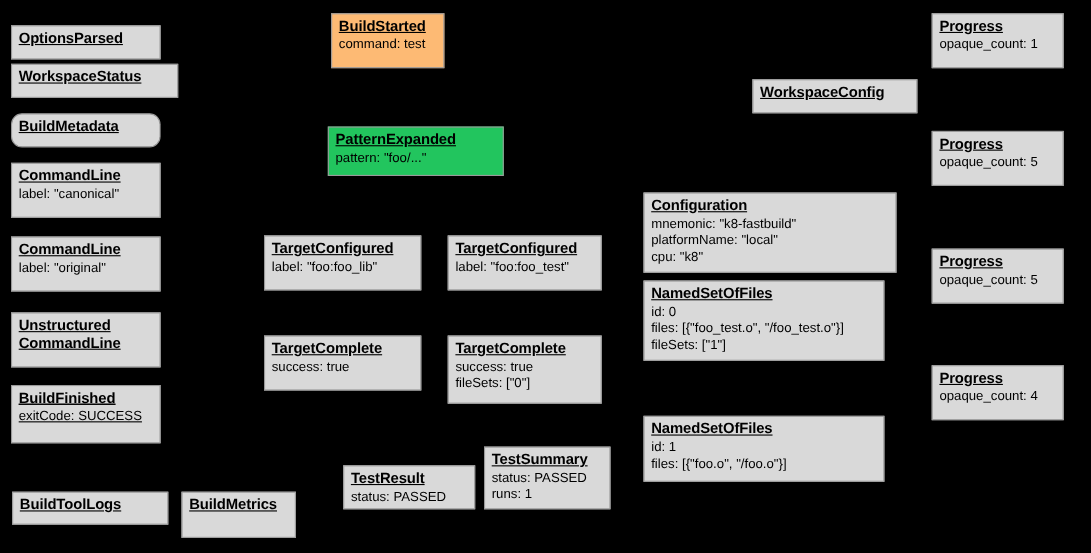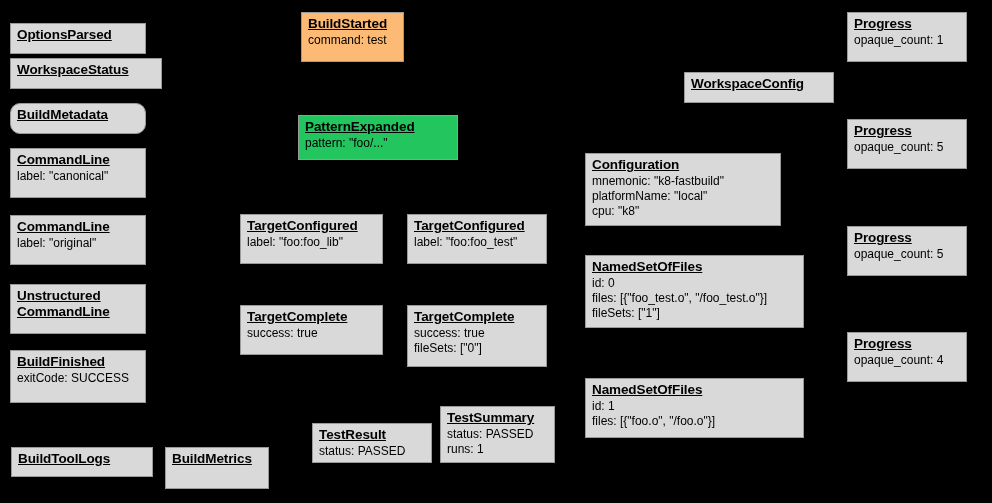--- a/index.html
+++ b/index.html
@@ -82,21 +82,21 @@
       <span class="node-fields">
         <span class="node-field">opaque_count: 5</span>
       </span>
     </div>
     <div class="node" style="left: 10px; top: 148px; width: 136px; height: 50px; background: rgb(217, 217, 217); border-color: rgb(154, 154, 154); color: rgb(0, 0, 0);">
       <span class="node-title">CommandLine</span>
       <span class="node-fields">
         <span class="node-field">label: "canonical"</span>
       </span>
     </div>
-    <div class="node" style="left: 585px; top: 153px; width: 196px; height: 73px; background: rgb(217, 217, 217); border-color: rgb(154, 154, 154); color: rgb(0, 0, 0);">
+    <div class="node" style="left: 585px; top: 175px; width: 230px; height: 73px; background: rgb(217, 217, 217); border-color: rgb(154, 154, 154); color: rgb(0, 0, 0);">
       <span class="node-title">Configuration</span>
       <span class="node-fields">
         <span class="node-field">mnemonic: "k8-fastbuild"</span>
         <span class="node-field">platformName: "local"</span>
         <span class="node-field">cpu: "k8"</span>
       </span>
     </div>
     <div class="node" style="left: 240px; top: 214px; width: 143px; height: 50px; background: rgb(217, 217, 217); border-color: rgb(154, 154, 154); color: rgb(0, 0, 0);">
       <span class="node-title">TargetConfigured</span>
       <span class="node-fields">
@@ -145,21 +145,21 @@
         <span class="node-field">success: true</span>
         <span class="node-field">fileSets: ["0"]</span>
       </span>
     </div>
     <div class="node" style="left: 847px; top: 332px; width: 120px; height: 50px; background: rgb(217, 217, 217); border-color: rgb(154, 154, 154); color: rgb(0, 0, 0);">
       <span class="node-title">Progress</span>
       <span class="node-fields">
         <span class="node-field">opaque_count: 4</span>
       </span>
     </div>
-    <div class="node" style="left: 10px; top: 350px; width: 136px; height: 53px; background: rgb(217, 217, 217); border-color: rgb(154, 154, 154); color: rgb(0, 0, 0);">
+    <div class="node" style="left: 10px; top: 350px; width: 136px; height: 53px; background: rgb(217, 217, 217); border-color: rgb(154, 154, 154); color: rgb(0, 0, 0); text-decoration: underline;">
       <span class="node-title">BuildFinished</span>
       <span class="node-fields">
         <span class="node-field">exitCode: SUCCESS</span>
       </span>
     </div>
     <div class="node" style="left: 585px; top: 378px; width: 219px; height: 60px; background: rgb(217, 217, 217); border-color: rgb(154, 154, 154); color: rgb(0, 0, 0);">
       <span class="node-title">NamedSetOfFiles</span>
       <span class="node-fields">
         <span class="node-field">id: 1</span>
         <span class="node-field">files: [{"foo.o", "/foo.o"}]</span>

